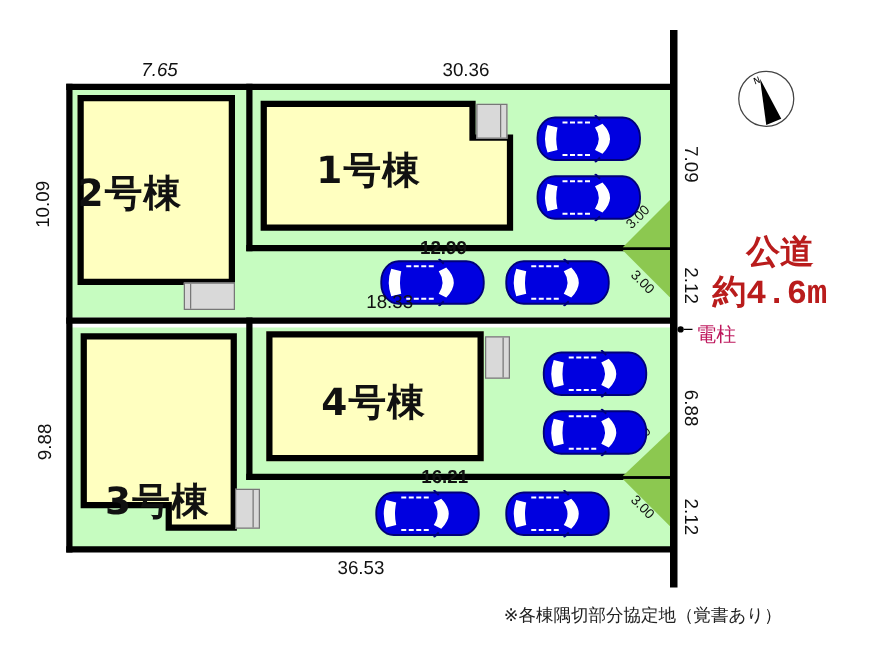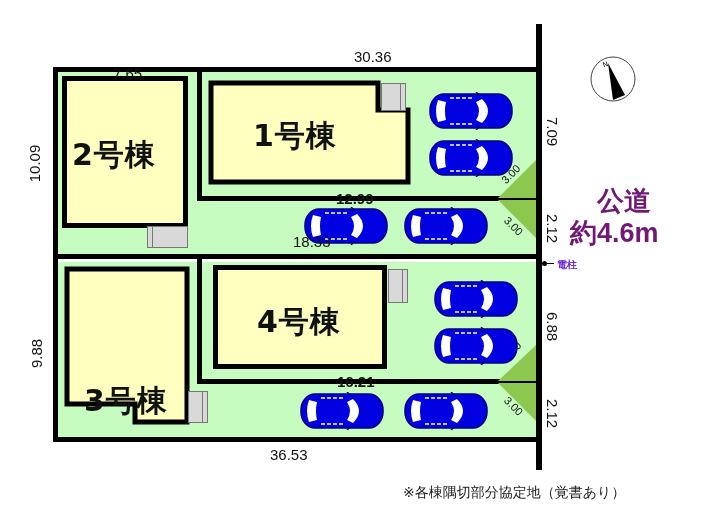--- a/index.html
+++ b/index.html
@@ -12,23 +12,23 @@
   .dim { position:absolute; font-size:15px; color:#111; white-space:nowrap; font-family:"Liberation Sans", sans-serif; }
   .dim-v { transform:rotate(90deg); transform-origin:center center; }
   .dim-vl { transform:rotate(-90deg); transform-origin:center center; }
   .hvac { position:absolute; background:#d9d9d9; border:1px solid #777; box-sizing:border-box; }
   .hvac::after { content:""; position:absolute; top:0; bottom:0; width:1px; background:#777; }
   .hvac.l::after { left:4px; }
   .hvac.r::after { right:4px; }
   .car { position:absolute; width:86px; height:38px; }
   .corner-label { position:absolute; font-size:11px; color:#111; transform:rotate(45deg); white-space:nowrap; }
   .corner-label.up { transform:rotate(-45deg); }
-  .road-label { position:absolute; font-weight:bold; font-size:27px; color:#701a75; white-space:nowrap; font-family:Liberation Sans, sans-serif; }
+  .road-label { position:absolute; font-weight:bold; font-size:27px; color:#b91c1c; white-space:nowrap; font-family:Liberation Mono, monospace; }
   .note { position:absolute; font-size:14px; color:#222; white-space:nowrap; font-family:"DejaVu Sans", sans-serif; }
-  .pole-label { position:absolute; font-size:10px; color:#6d28d9; font-family:"DejaVu Sans", sans-serif;font-weight:bold; }
+  .pole-label { position:absolute; font-size:16px; color:#be185d; font-family:"DejaVu Sans", sans-serif; }
 </style>
 </head>
 <body>
 
 <div class="bk" style="left:536px;top:24px;width:6px;height:446px;"></div>
 
 <div class="lot" style="left:57px;top:71px;width:479px;height:183px;"></div>
 
 <div class="lot" style="left:57px;top:262px;width:479px;height:176px;"></div>
 
@@ -37,21 +37,21 @@
 <div class="bk" style="left:53px;top:437px;width:486px;height:5px;"></div>
 <div class="bk" style="left:53px;top:254px;width:486px;height:5px;"></div>
 
 <div class="bk" style="left:197px;top:67px;width:5px;height:134px;"></div>
 <div class="bk" style="left:197px;top:196px;width:340px;height:5px;"></div>
 
 <div class="bk" style="left:197px;top:254px;width:5px;height:130px;"></div>
 <div class="bk" style="left:197px;top:379px;width:340px;height:5px;"></div>
 
 <div class="bldg" style="left:62px;top:76px;width:126px;height:152px;"></div>
-<div class="bldg-label" style="left:72px;top:135px;">2号棟</div>
+<div class="bldg-label" style="left:62px;top:135px;">2号棟</div>
 
 <svg class="abs" style="left:208px;top:80px;" width="206" height="106">
   <polygon points="3,3 170,3 170,30 200,30 200,102 3,102" fill="#ffffc0" stroke="#000" stroke-width="5"></polygon>
 </svg>
 <div class="hvac r" style="left:381px;top:83px;width:25px;height:28px;"></div>
 <div class="bldg-label" style="left:253px;top:116px;">1号棟</div>
 
 <svg class="abs" style="left:64px;top:266px;" width="126" height="160">
   <polygon points="3,3 123,3 123,156 71,156 71,138 3,138" fill="#ffffc0" stroke="#000" stroke-width="5"></polygon>
 </svg>
@@ -113,21 +113,21 @@
 <svg class="car" style="left:433px;top:327px;" viewBox="0 0 86 38">
     <use href="#car"></use>
   </svg>
 <svg class="car" style="left:299px;top:392px;" viewBox="0 0 86 38">
     <use href="#car"></use>
   </svg>
 <svg class="car" style="left:403px;top:392px;" viewBox="0 0 86 38">
     <use href="#car"></use>
   </svg>
 
-<div class="dim" style="left:113px;top:65px;">7.65</div>
+<div class="dim" style="left:113px;top:48px;font-style:italic;">7.65</div>
 <div class="dim" style="left:354px;top:48px;">30.36</div>
 <div class="dim dim-vl" style="left:16px;top:155px;">10.09</div>
 <div class="dim dim-vl" style="left:22px;top:345px;">9.88</div>
 <div class="dim dim-v" style="left:538px;top:123px;">7.09</div>
 <div class="dim dim-v" style="left:538px;top:220px;">2.12</div>
 <div class="dim dim-v" style="left:538px;top:318px;">6.88</div>
 <div class="dim dim-v" style="left:538px;top:405px;">2.12</div>
 <div class="dim" style="left:336px;top:190px;font-weight:bold;">12.99</div>
 <div class="dim" style="left:293px;top:233px;">18.33</div>
 <div class="dim" style="left:337px;top:373px;font-weight:bold;text-align:right;">16.21</div>

